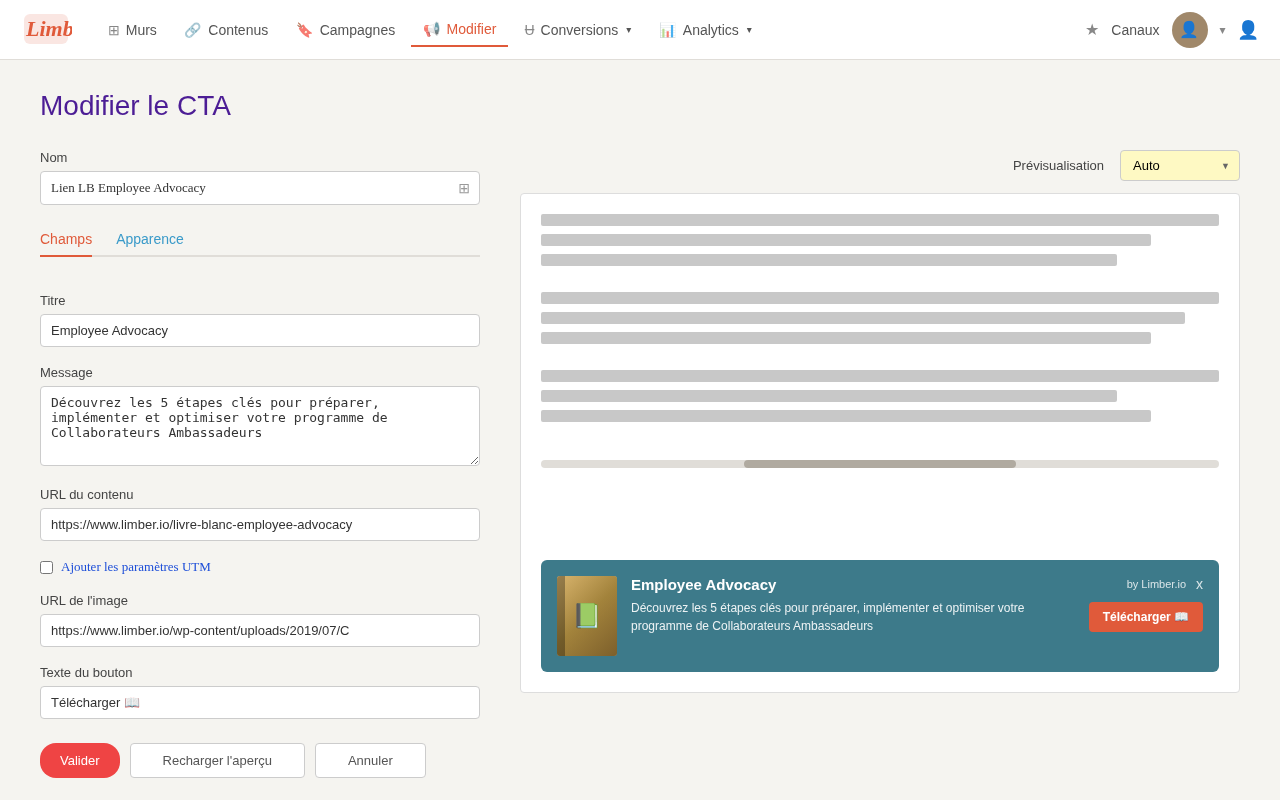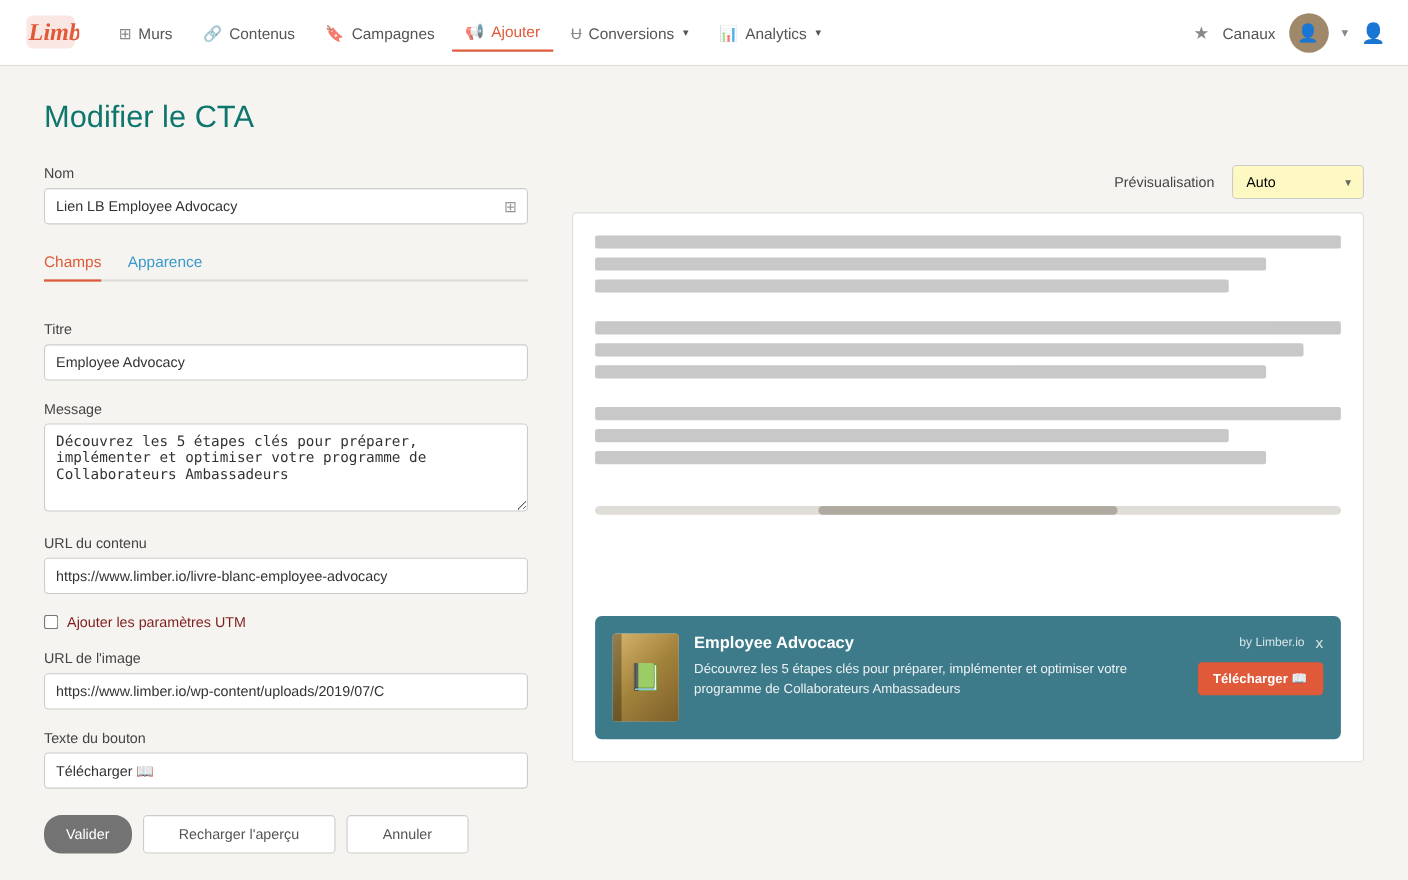--- a/index.html
+++ b/index.html
@@ -35,66 +35,66 @@
     .nav-right { display: flex; align-items: center; gap: 12px; margin-left: auto; }
     .nav-star { font-size: 16px; color: #888; cursor: pointer; }
     .canaux-label { color: #555; font-size: 14px; cursor: pointer; text-align: right; }
     .avatar { width: 36px; height: 36px; border-radius: 50%; background: #a0886a; overflow: hidden; cursor: pointer; display: flex; align-items: center; justify-content: center; color: white; font-size: 16px; }
     .avatar-caret { color: #888; cursor: pointer; font-size: 12px; }
     .person-icon { color: #888; cursor: pointer; font-size: 18px; }
     .dropdown-caret { font-size: 10px; margin-left: 2px; }
 
     
     .main { padding: 30px 40px; }
-    .page-title { color: #0f766e; font-size: 28px; font-weight: 300; margin-bottom: 28px; }
+    .page-title { color: #4c1d95; font-size: 28px; font-weight: 300; margin-bottom: 28px; }
 
     
     .form-layout { display: flex; gap: 40px; align-items: flex-start; }
     .form-left { width: 440px; flex-shrink: 0; }
     .form-right { flex: 1; }
 
     .field-group { margin-bottom: 18px; }
     .field-label { font-size: 13px; color: #444; margin-bottom: 6px; font-weight: 500; }
     .text-input {
       width: 100%;
       border: 1px solid #ccc;
       border-radius: 4px;
       padding: 8px 10px;
       font-size: 13px;
       color: #333;
       background: #fff;
       outline: none;
     }
     .text-input-with-icon { position: relative; }
-    .text-input-with-icon input { padding-right: 48px; }
+    .text-input-with-icon input { padding-right: 48px; font-family: Liberation Serif, serif; }
     .input-icon { position: absolute; right: 10px; top: 50%; transform: translateY(-50%); color: #999; font-size: 14px; }
     textarea.text-input { resize: vertical; min-height: 80px; }
 
     
     .tabs { display: flex; border-bottom: 2px solid #e0ddd8; margin-bottom: 36px; gap: 0; }
     .tab {
       padding: 8px 0;
       margin-right: 24px;
       cursor: pointer;
       font-size: 14px;
       color: #3a9ac9;
       border-bottom: 2px solid transparent;
       margin-bottom: -2px;
     }
     .tab.active { color: #e05a3a; border-bottom: 2px solid #e05a3a; }
 
     
     .checkbox-row { display: flex; align-items: center; gap: 8px; margin-bottom: 18px; }
     .checkbox-row input[type="checkbox"] { cursor: pointer; }
-    .checkbox-label { font-size: 13px; color: #7f1d1d; }
+    .checkbox-label { font-size: 13px; color: #1d4ed8; font-family: Liberation Serif, serif; }
 
     
     .button-row { display: flex; gap: 10px; margin-top: 24px; }
     .btn-primary {
-      background: #737373;
+      background: #ef4444;
       color: white;
       border: none;
       border-radius: 16px;
       padding: 9px 20px;
       cursor: pointer;
       font-size: 13px;
     }
     .btn-secondary {
       background: #fff;
       color: #555;
@@ -251,21 +251,21 @@
     <a class="nav-item">
       <span class="nav-icon">🔗</span>
       <span>Contenus</span>
     </a>
     <a class="nav-item">
       <span class="nav-icon">🔖</span>
       <span>Campagnes</span>
     </a>
     <a class="nav-item active">
       <span class="nav-icon">📢</span>
-      <span>Ajouter</span>
+      <span>Modifier</span>
     </a>
     <a class="nav-item">
       <span class="nav-icon">Ʉ</span>
       <span>Conversions</span>
       <span class="dropdown-caret">▾</span>
     </a>
     <a class="nav-item">
       <span class="nav-icon">📊</span>
       <span>Analytics</span>
       <span class="dropdown-caret">▾</span>

